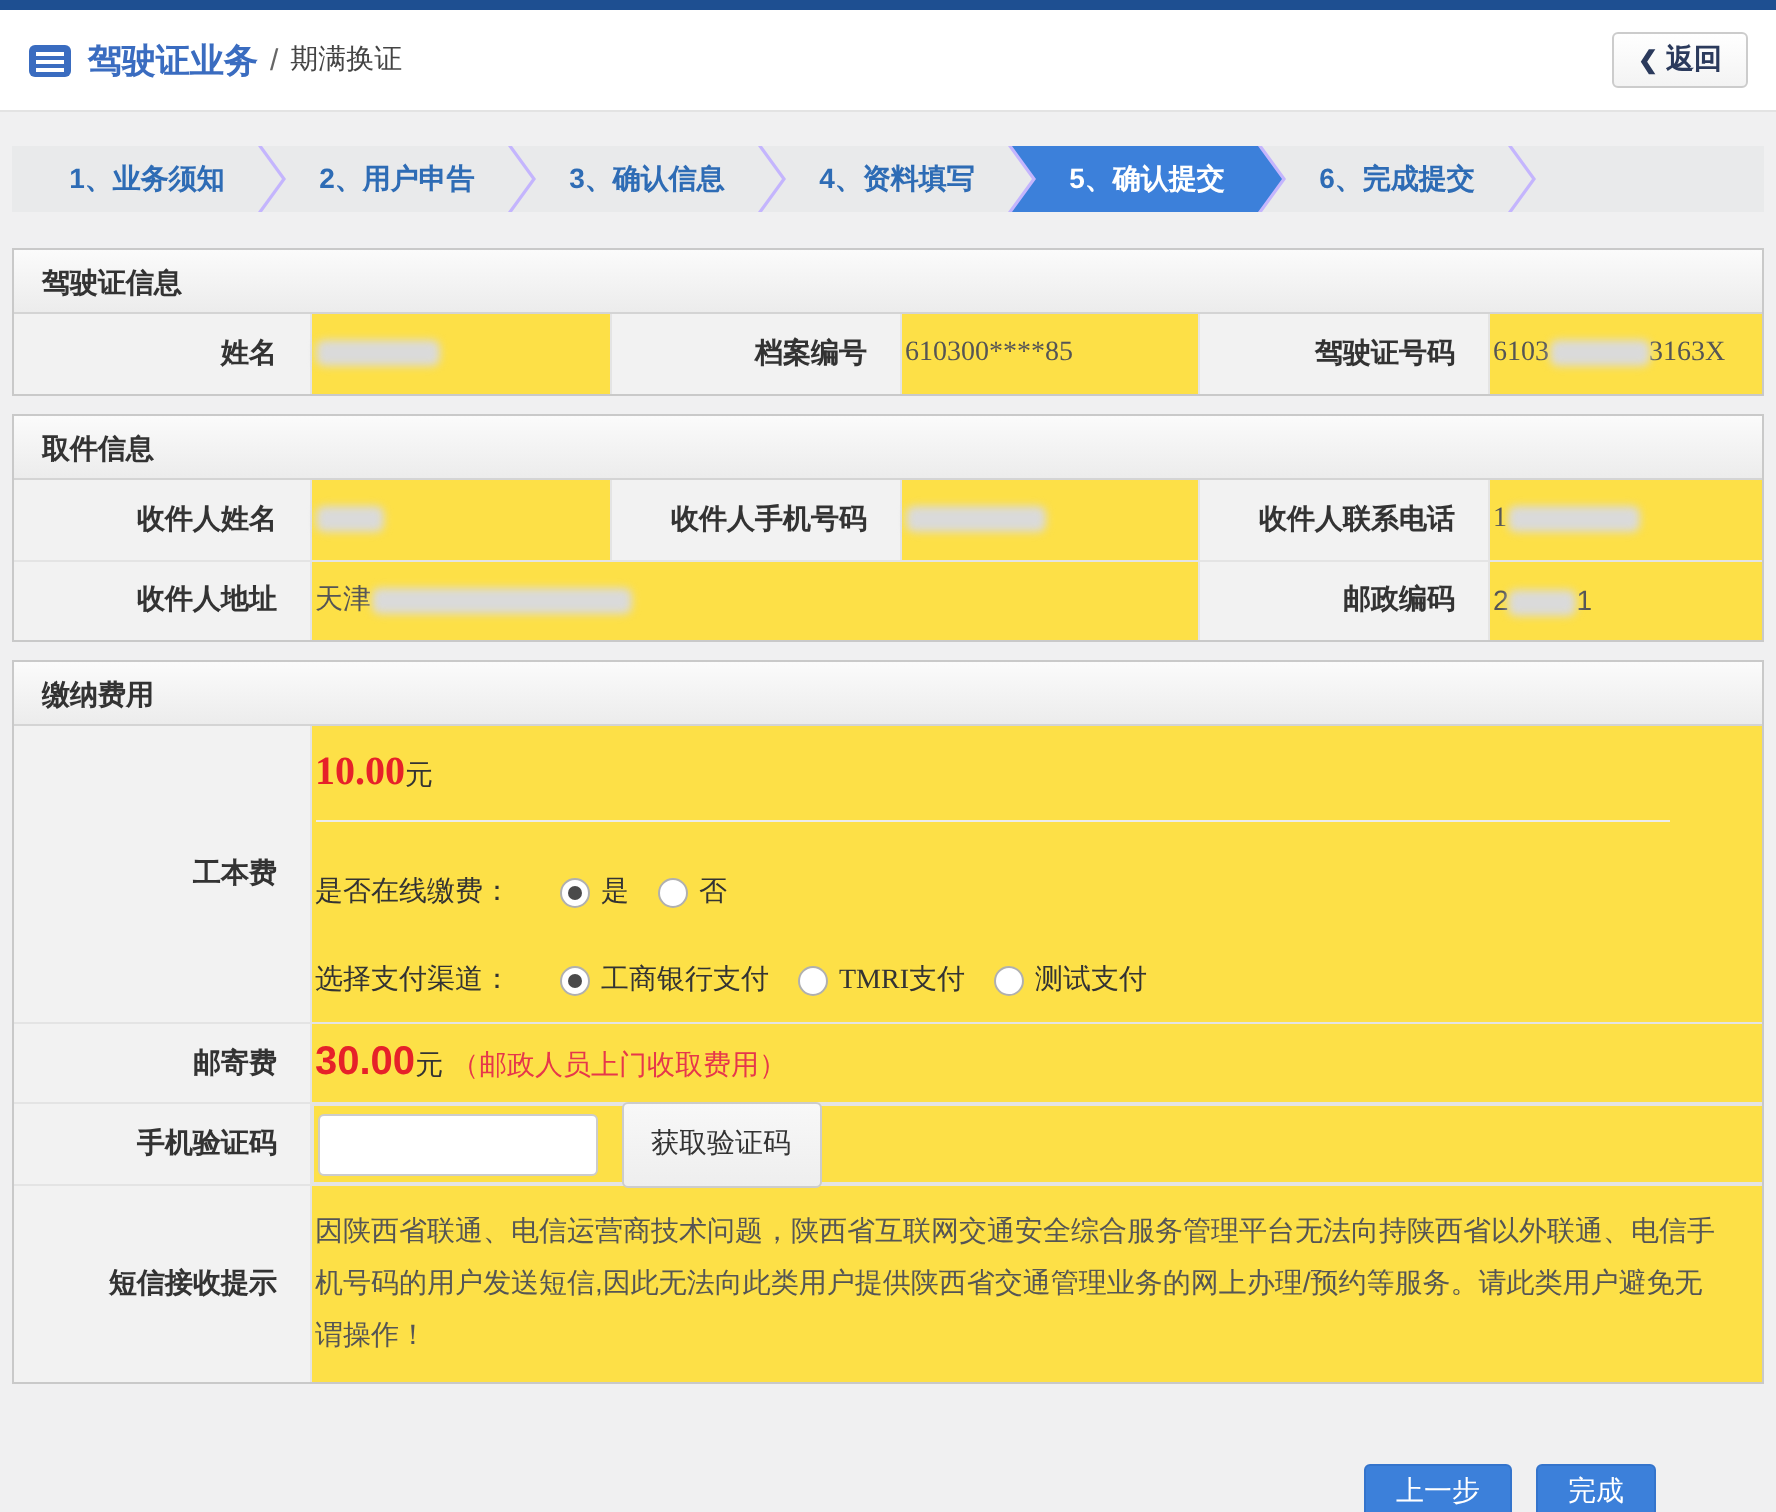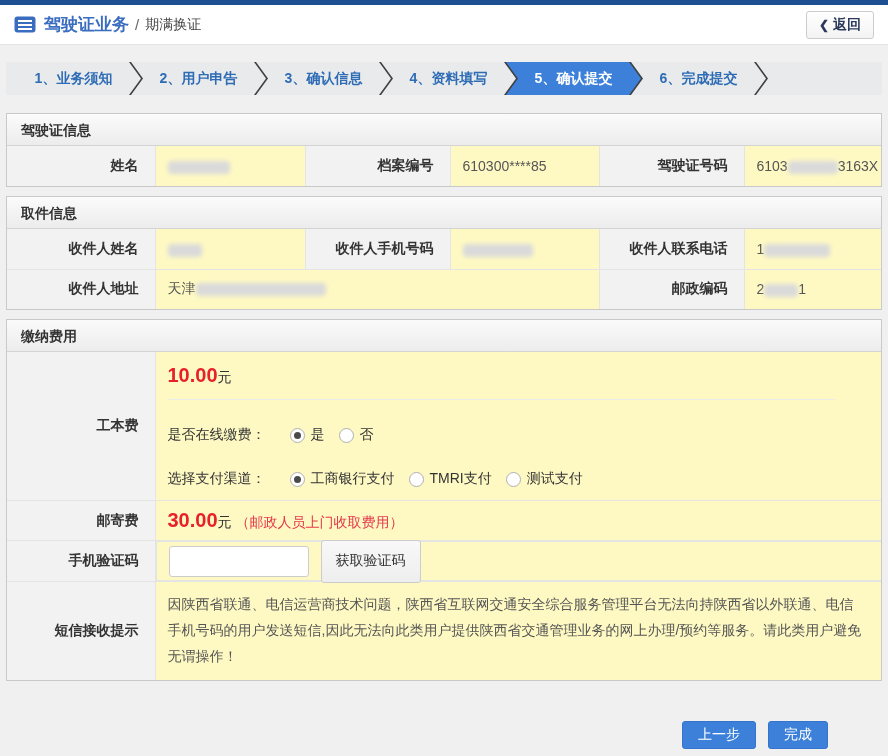--- a/index.html
+++ b/index.html
@@ -3,50 +3,50 @@
 <meta charset="utf-8">
 <style>
   * { margin:0; padding:0; box-sizing:border-box; }
   body { font-family:"Liberation Sans","DejaVu Sans",sans-serif; font-size:14px; color:#333; }
   .page { width:888px; height:756px; background:#f0f0f1; overflow:hidden; position:relative; }
 
   
   .topstrip { height:5px; background:#1e4f91; }
 
   
-  .header { height:40px; background:#fff; border-bottom:1px solid #e3e3e3; display:flex; align-items:center; padding:0 10px 0 14px; }
+  .header { height:51px; background:#fff; border-bottom:1px solid #e3e3e3; display:flex; align-items:center; padding:0 10px 0 14px; }
   .hdr-icon { width:22px; height:17px; margin-right:8px; flex:0 0 auto; }
   .hdr-title { color:#3a6cc0; font-size:17px; font-weight:bold; }
   .hdr-sep { color:#666; font-size:15px; margin:0 6px; }
   .hdr-sub { color:#444; font-size:14px; }
   .spacer { flex:1; }
   .back-btn { height:28px; padding:0 12px; background:linear-gradient(#ffffff,#f3f3f3); border:1px solid #ccc; border-radius:3px; color:#2b3a5c; font-weight:bold; font-size:14px; cursor:pointer; display:flex; align-items:center; gap:4px; margin-right:4px; }
   .back-btn .chev { font-size:12px; color:#2b3a5c; }
 
   
-  .stepbar { margin:17px 6px 0 6px; height:33px; background:#404040; display:flex; }
+  .stepbar { margin:17px 6px 0 6px; height:33px; background:#c4b5fd; display:flex; }
   .step { flex:0 0 135px; height:33px; line-height:33px; text-align:center; background:#e9eaeb; color:#2e6cb5; font-weight:bold; font-size:14px; cursor:pointer;
           clip-path:polygon(0 0, calc(100% - 12px) 0, 100% 50%, calc(100% - 12px) 100%, 0 100%, 12px 50%); margin-left:-10px; }
   .step.first { clip-path:polygon(0 0, calc(100% - 12px) 0, 100% 50%, calc(100% - 12px) 100%, 0 100%); margin-left:0; }
   .step.active { background:#3c80da; color:#fff; }
   .step-fill { flex:1; background:#e9eaeb; clip-path:polygon(0 0, 100% 0, 100% 100%, 0 100%, 12px 50%); margin-left:-10px; }
 
   
   .panel { margin:18px 6px 0 6px; background:#fff; border:1px solid #c9c9c9; }
   .panel + .panel { margin-top:9px; }
   .panel-hd { height:32px; line-height:32px; padding-left:14px; font-weight:bold; color:#333; font-size:14px;
               background:linear-gradient(#fbfbfb,#ececec); border-bottom:1px solid #d4d4d4; }
   table { width:100%; border-collapse:collapse; table-layout:fixed; }
   td { border:1px solid #e4e4e4; height:40px; font-size:14px; }
-  tr:first-child td { border-top:none; }
+  tr:first-child td { border-top:none;font-family:Liberation Serif, serif; }
   tr:last-child td { border-bottom:none; }
   td:first-child { border-left:none; }
   td:last-child { border-right:none; }
   td.lbl { background:#f2f2f2; text-align:right; padding-right:16px; color:#333; font-weight:bold; }
-  td.val { background:#fef9c3; padding-left:12px; color:#555; }
+  td.val { background:#fde047; padding-left:2px; color:#555; }
 
   .blur { display:inline-block; height:13px; background:#dadada; border-radius:4px; filter:blur(2px); vertical-align:middle; }
 
   
   .fee-cell { padding:12px 16px; }
   .amount { color:#e62129; font-size:20px; font-weight:bold; }
   .unit { color:#333; font-size:14px; }
   .fee-top { padding-bottom:12px; border-bottom:1px solid #ececec; margin-bottom:12px; margin-right:30px; }
   .opt-line { margin-top:26px; color:#333; display:flex; align-items:center; }
   .opt-line .q { margin-right:10px; }

